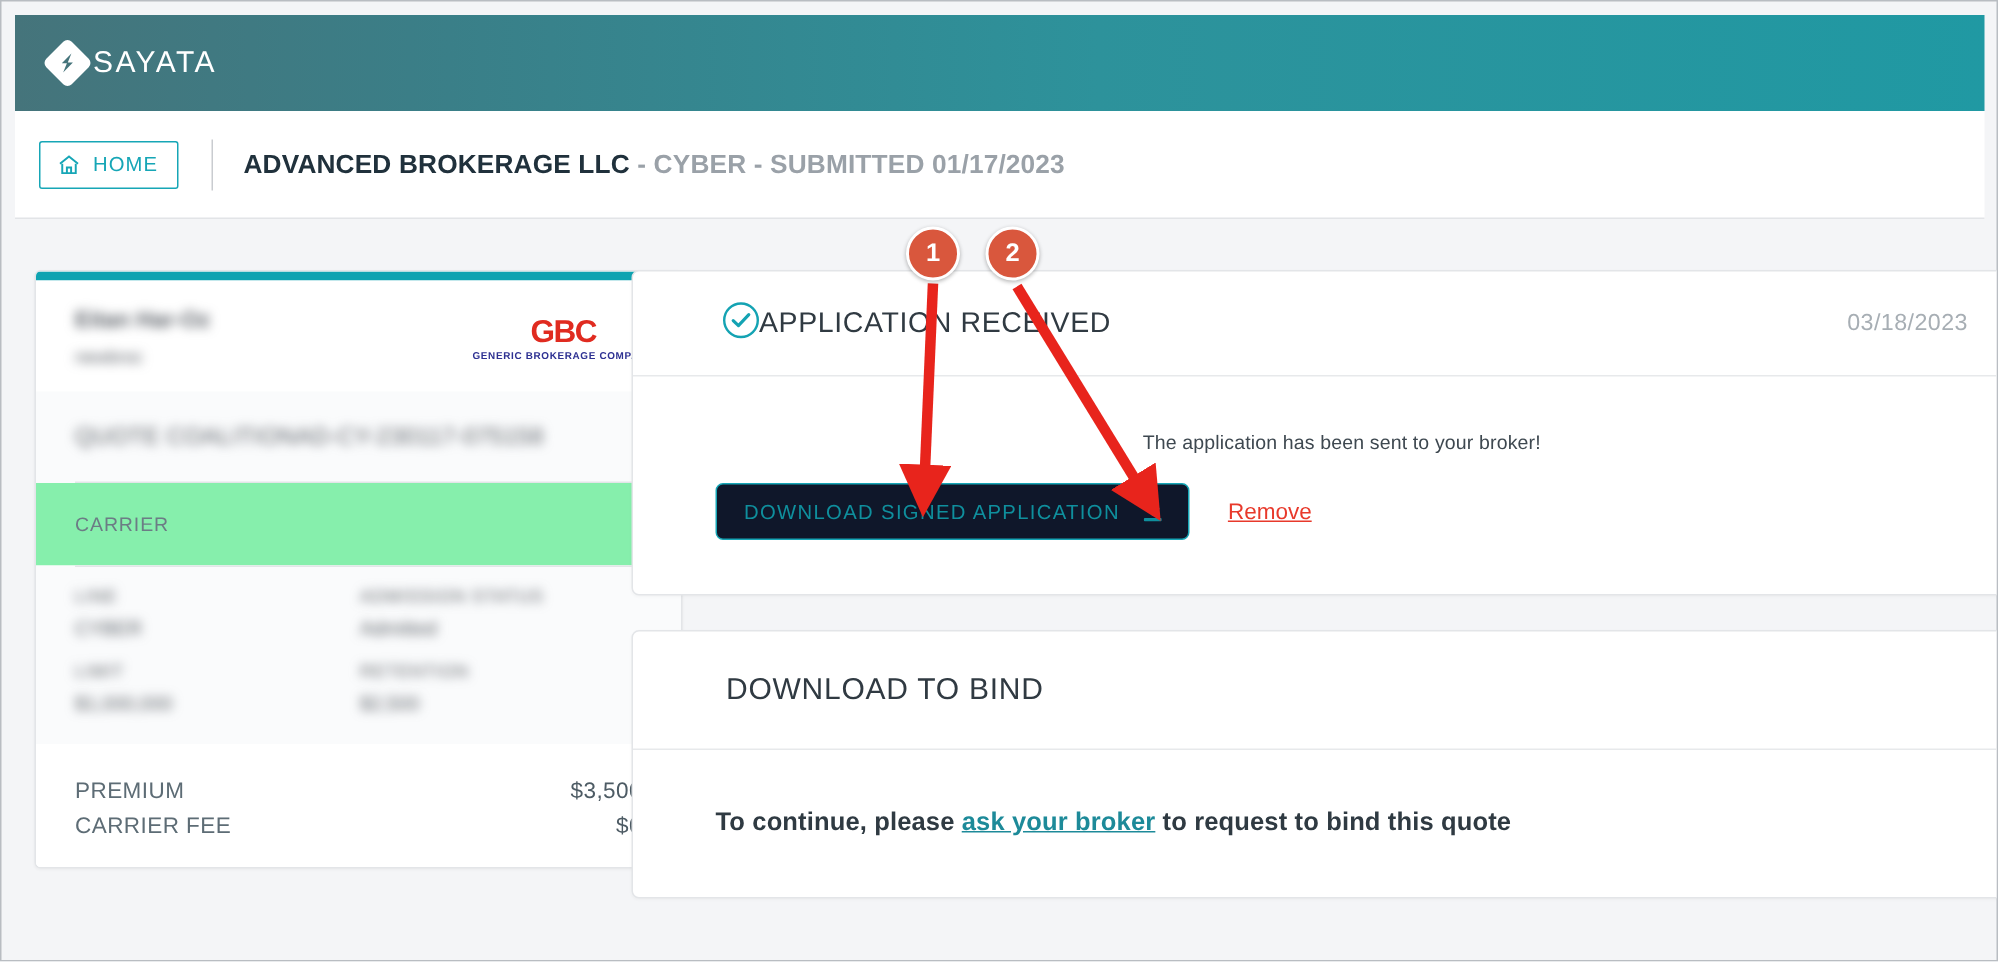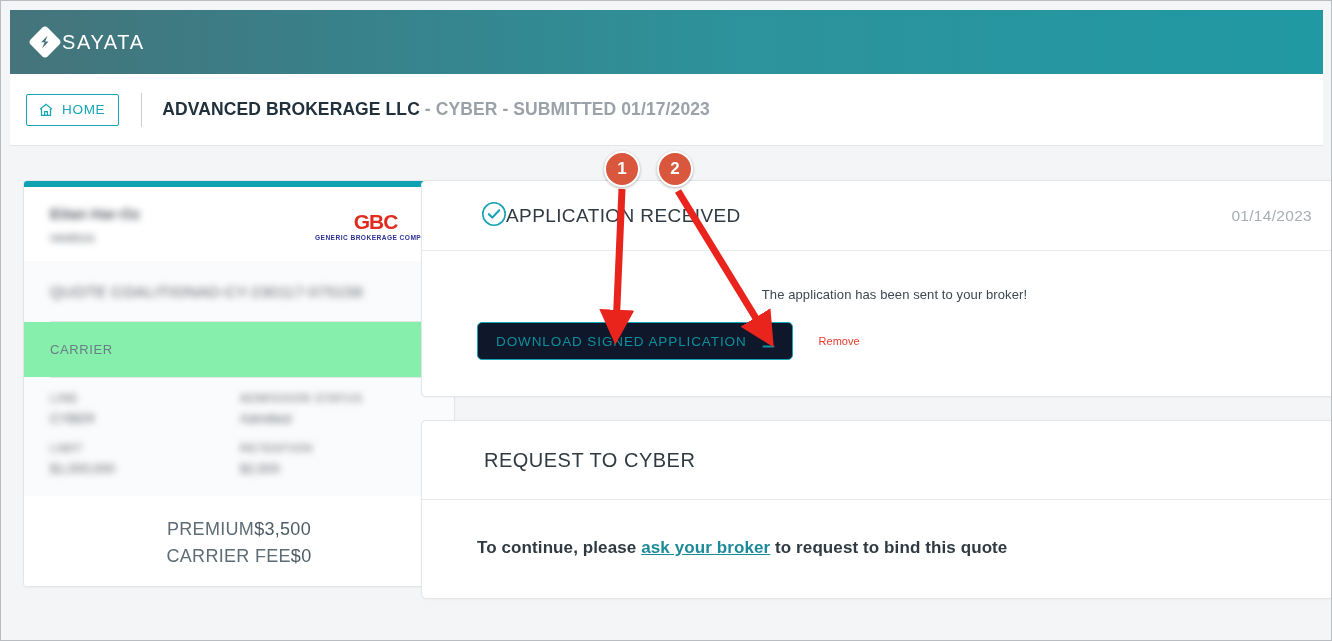--- a/index.html
+++ b/index.html
@@ -135,22 +135,22 @@
     padding: 14px 24px 20px 26px;
   }
   .cellbox { display: flex; flex-direction: column; gap: 7px; }
   .cell-lbl { font-size: 11.5px; letter-spacing: .7px; }
   .cell-val { font-size: 13px; }
   .side-money {
     background: #ffffff;
     padding: 20px 26px 16px 26px;
   }
   .money-row {
-    display: flex; justify-content: center; align-items: baseline;
-    color: #5d6c75; font-size: 18px; letter-spacing: .3px;
+    display: flex; justify-content: space-between; align-items: baseline;
+    color: #5d6c75; font-size: 15px; letter-spacing: .3px;
     padding: 3px 0;
   }
   .money-row .val { color: #4d5b64; }
 
   
   .main-col {
     position: absolute; left: 411px; top: 34px;
     width: 920px;
   }
   .panel {
@@ -181,22 +181,22 @@
   .action-row { display: flex; align-items: center; gap: 26px; margin-top: 20px; }
   .dl-btn {
     display: inline-flex; align-items: center; gap: 14px;
     border: 1.4px solid #16a6b6; border-radius: 5px;
     padding: 10px 16px 10px 18px;
     color: #0f8f9d; font-size: 13.5px; letter-spacing: .9px;
     background: #0f172a; cursor: pointer;
   }
   .dl-icon svg { display: block; }
   .remove-link {
-    color: #e8392b; font-size: 11px;
-    cursor: pointer;
+    color: #e8392b; font-size: 15px;
+    text-decoration: underline; cursor: pointer;
   }
   .panel2-head {
     padding: 28px 28px 27px 62px;
     border-bottom: 1px solid #e7e9eb;
   }
   .panel2-title { font-size: 20px; color: #303a42; letter-spacing: .5px; font-weight: 400; }
   .panel2-body { padding: 38px 28px 40px 55px; }
   .bind-msg { font-size: 17px; color: #2f3a42; letter-spacing: .1px; font-weight: bold; }
   .bind-msg a { color: #1d8a99; text-decoration: underline; cursor: pointer; }
 
@@ -312,42 +312,42 @@
 
       <div class="panel">
         <div class="panel-head">
           <span class="check-icon">
             <svg width="26" height="26" viewBox="0 0 26 26" fill="none">
               <circle cx="13" cy="13" r="11.2" stroke="#14a3b3" stroke-width="1.6"></circle>
               <path d="M7.8 13.2 L11.3 16.6 L18.2 9.3" stroke="#14a3b3" stroke-width="2.1" stroke-linecap="round" stroke-linejoin="round"></path>
             </svg>
           </span>
           <span class="panel-title">APPLICATION RECEIVED</span>
-          <span class="panel-date">01/14/2023</span>
+          <span class="panel-date">03/18/2023</span>
         </div>
         <div class="panel-body">
           <div class="sent-msg">The application has been sent to your broker!</div>
           <div class="action-row">
             <div class="dl-btn">
               <span>DOWNLOAD SIGNED APPLICATION</span>
               <span class="dl-icon">
                 <svg width="15" height="16" viewBox="0 0 15 16" fill="#0f8f9d">
                   <path d="M7.5 1 L7.5 8.6 M4 6.2 L7.5 9.8 L11 6.2" stroke="#0f8f9d" stroke-width="2" fill="none" stroke-linecap="round" stroke-linejoin="round"></path>
                   <rect x="1.6" y="12.4" width="11.8" height="2.1" rx="0.6"></rect>
                 </svg>
               </span>
             </div>
             <span class="remove-link">Remove</span>
           </div>
         </div>
       </div>
 
       <div class="panel">
         <div class="panel2-head">
-          <span class="panel2-title">REQUEST TO CYBER</span>
+          <span class="panel2-title">DOWNLOAD TO BIND</span>
         </div>
         <div class="panel2-body">
           <div class="bind-msg"><span>To continue, please </span><a>ask your broker</a><span> to request to bind this quote</span></div>
         </div>
       </div>
 
     </div>
   </div>
 
   <div class="anno">

